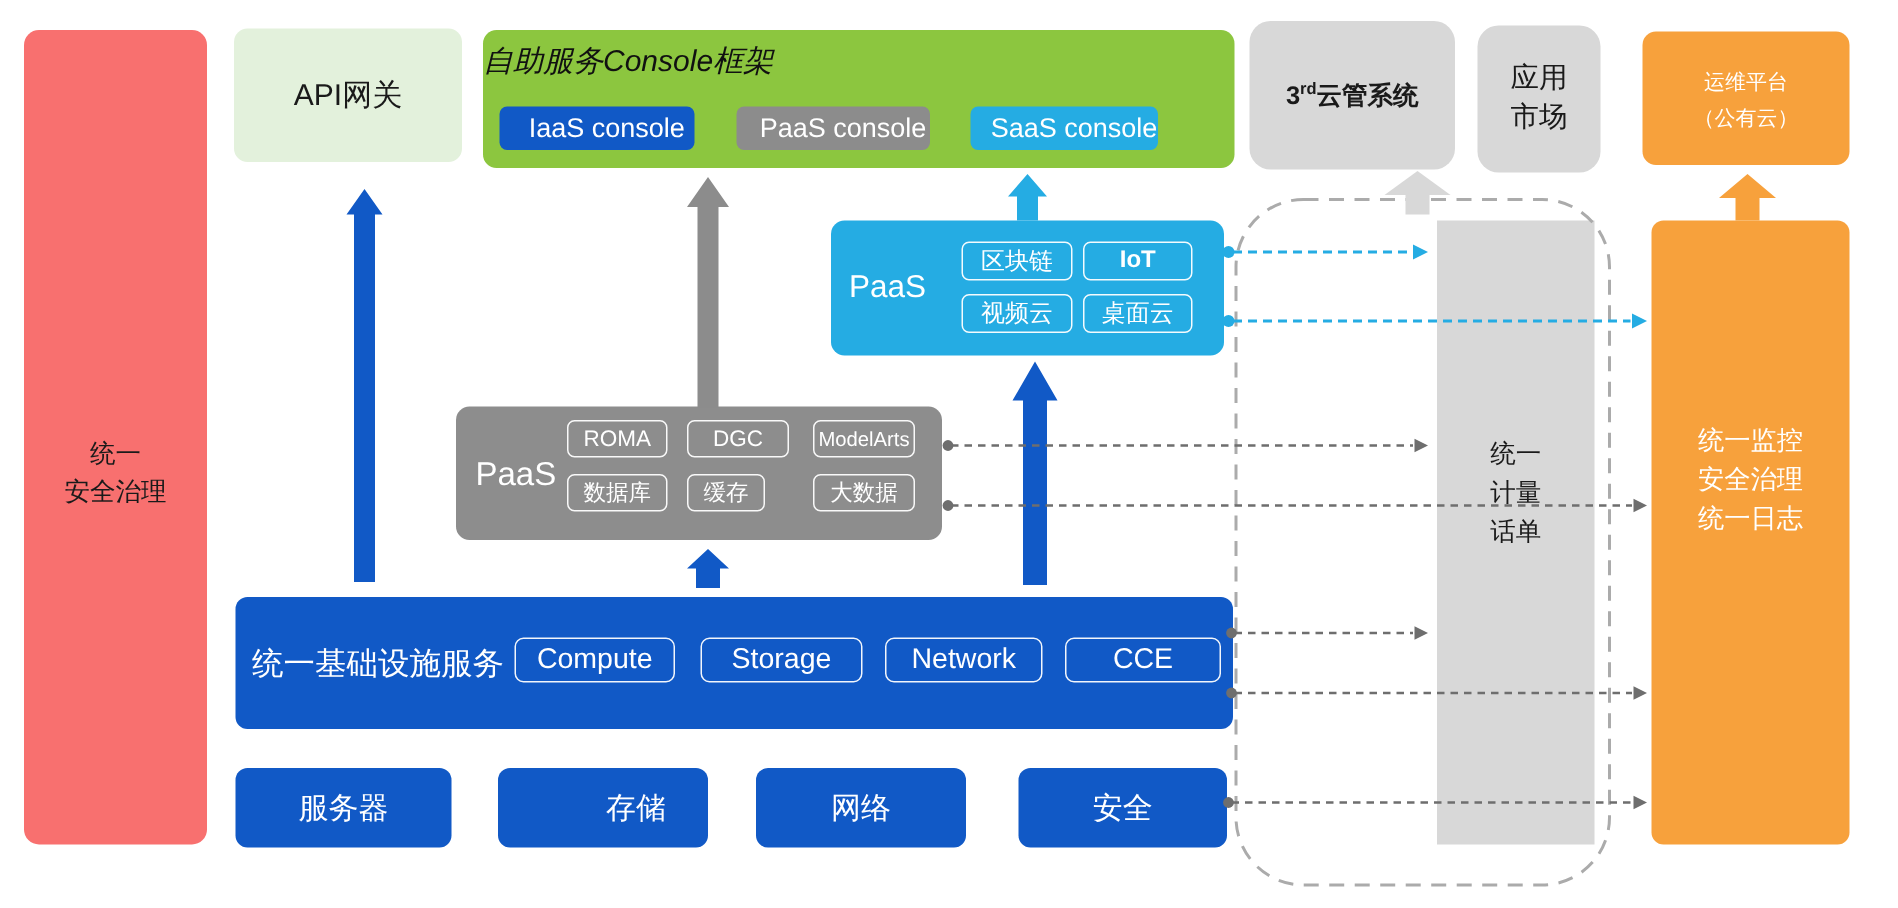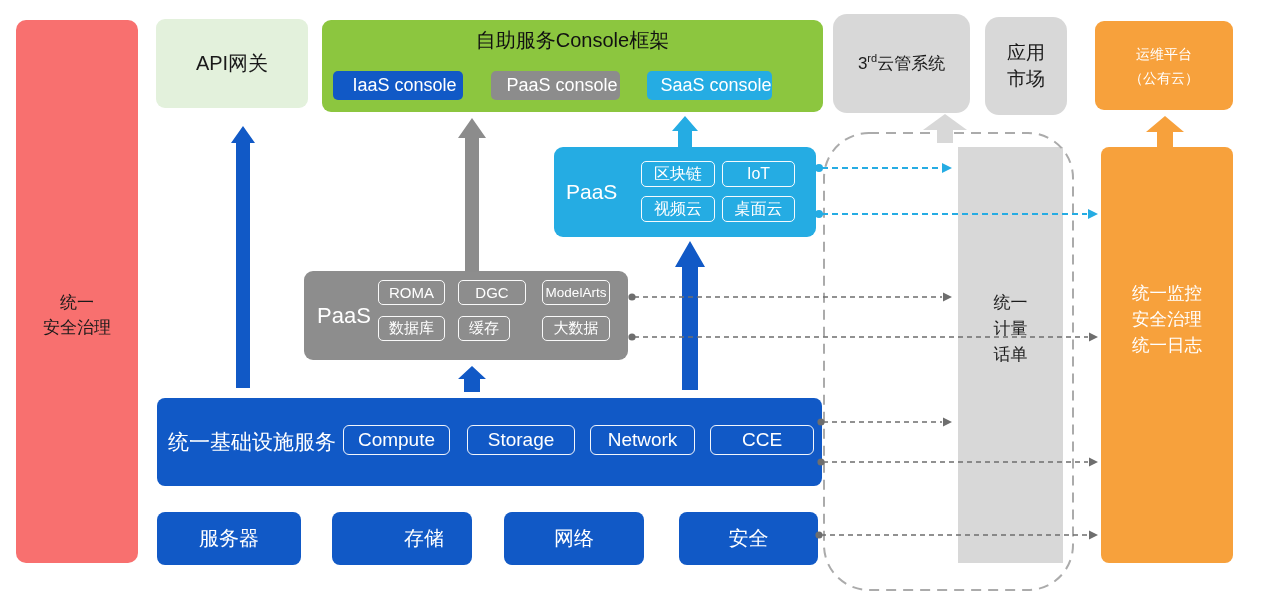--- a/index.html
+++ b/index.html
@@ -8,27 +8,27 @@
   .chip{position:absolute;box-sizing:border-box;display:flex;align-items:center;justify-content:center;white-space:nowrap;}
   #svg-layer{position:absolute;left:0;top:0;z-index:5;pointer-events:none;}
   .lines{display:flex;flex-direction:column;align-items:center;}
 
   .red-bar{left:16px;top:20px;width:122px;height:543px;background:#F8706F;border-radius:10px;color:#1a1a1a;font-size:17px;line-height:25px;align-items:flex-start;}
   .red-bar .lines{margin-top:270px;width:100%;}
 
   .api-box{left:156px;top:19px;width:152px;height:89px;background:#E3F1DC;border-radius:9px;color:#1a1a1a;font-size:20px;}
 
   .console-box{left:322px;top:20px;width:501px;height:92px;background:#8CC63F;border-radius:9px;}
-  .console-title{position:absolute;left:0;top:7px;width:100%;text-align:center;color:#111;font-size:20px;}
+  .console-title{position:absolute;left:0;top:7px;width:100%;text-align:left;color:#111;font-size:20px;font-style:italic;}
   .console-chip{top:51px;height:29px;border-radius:5px;color:#fff;font-size:18px;padding-left:13px;}
   .iaas-chip{left:11px;width:130px;background:#1159C6;}
   .paas-chip{left:169px;width:129px;background:#8C8C8C;}
   .saas-chip{left:325px;width:125px;background:#25ACE3;}
 
-  .third-box{left:833px;top:14px;width:137px;height:99px;background:#D8D8D8;border-radius:14px;color:#1a1a1a;font-size:17px;}
+  .third-box{left:833px;top:14px;width:137px;height:99px;background:#D8D8D8;border-radius:14px;color:#1a1a1a;font-size:17px;font-weight:bold;}
   .third-box sup{font-size:11px;}
   .market-box{left:985px;top:17px;width:82px;height:98px;background:#D8D8D8;border-radius:14px;color:#1a1a1a;font-size:19px;line-height:26px;}
   .ops-box{left:1095px;top:21px;width:138px;height:89px;background:#F7A13C;border-radius:9px;color:#fff;font-size:14px;line-height:24px;}
 
   .saas-box{left:554px;top:147px;width:262px;height:90px;background:#25ACE3;border-radius:9px;}
   .saas-label{position:absolute;left:12px;top:0;height:100%;display:flex;align-items:center;color:#fff;font-size:21px;}
   .saas-item{border:1.5px solid rgba(255,255,255,.95);border-radius:5px;color:#fff;font-size:16px;height:26px;}
 
   .paas-box{left:304px;top:271px;width:324px;height:89px;background:#8D8D8D;border-radius:9px;}
   .paas-label{position:absolute;left:13px;top:0;height:100%;display:flex;align-items:center;color:#fff;font-size:22px;}
@@ -85,21 +85,21 @@
   <div class="box ops-box">
     <div class="lines">
       <span>运维平台</span>
       <span>（公有云）</span>
     </div>
   </div>
 
   <div class="box saas-box">
     <div class="saas-label">PaaS</div>
     <div class="chip saas-item" style="left:87px;top:14px;width:74px;">区块链</div>
-    <div class="chip saas-item" style="left:168px;top:14px;width:73px;">IoT</div>
+    <div class="chip saas-item" style="left:168px;top:14px;width:73px;font-weight:bold;">IoT</div>
     <div class="chip saas-item" style="left:87px;top:49px;width:74px;">视频云</div>
     <div class="chip saas-item" style="left:168px;top:49px;width:73px;">桌面云</div>
   </div>
 
   <div class="box paas-box">
     <div class="paas-label">PaaS</div>
     <div class="chip paas-item" style="left:74px;top:9px;width:67px;">ROMA</div>
     <div class="chip paas-item" style="left:154px;top:9px;width:68px;">DGC</div>
     <div class="chip paas-item" style="left:238px;top:9px;width:68px;font-size:13.5px;">ModelArts</div>
     <div class="chip paas-item" style="left:74px;top:45px;width:67px;">数据库</div>

